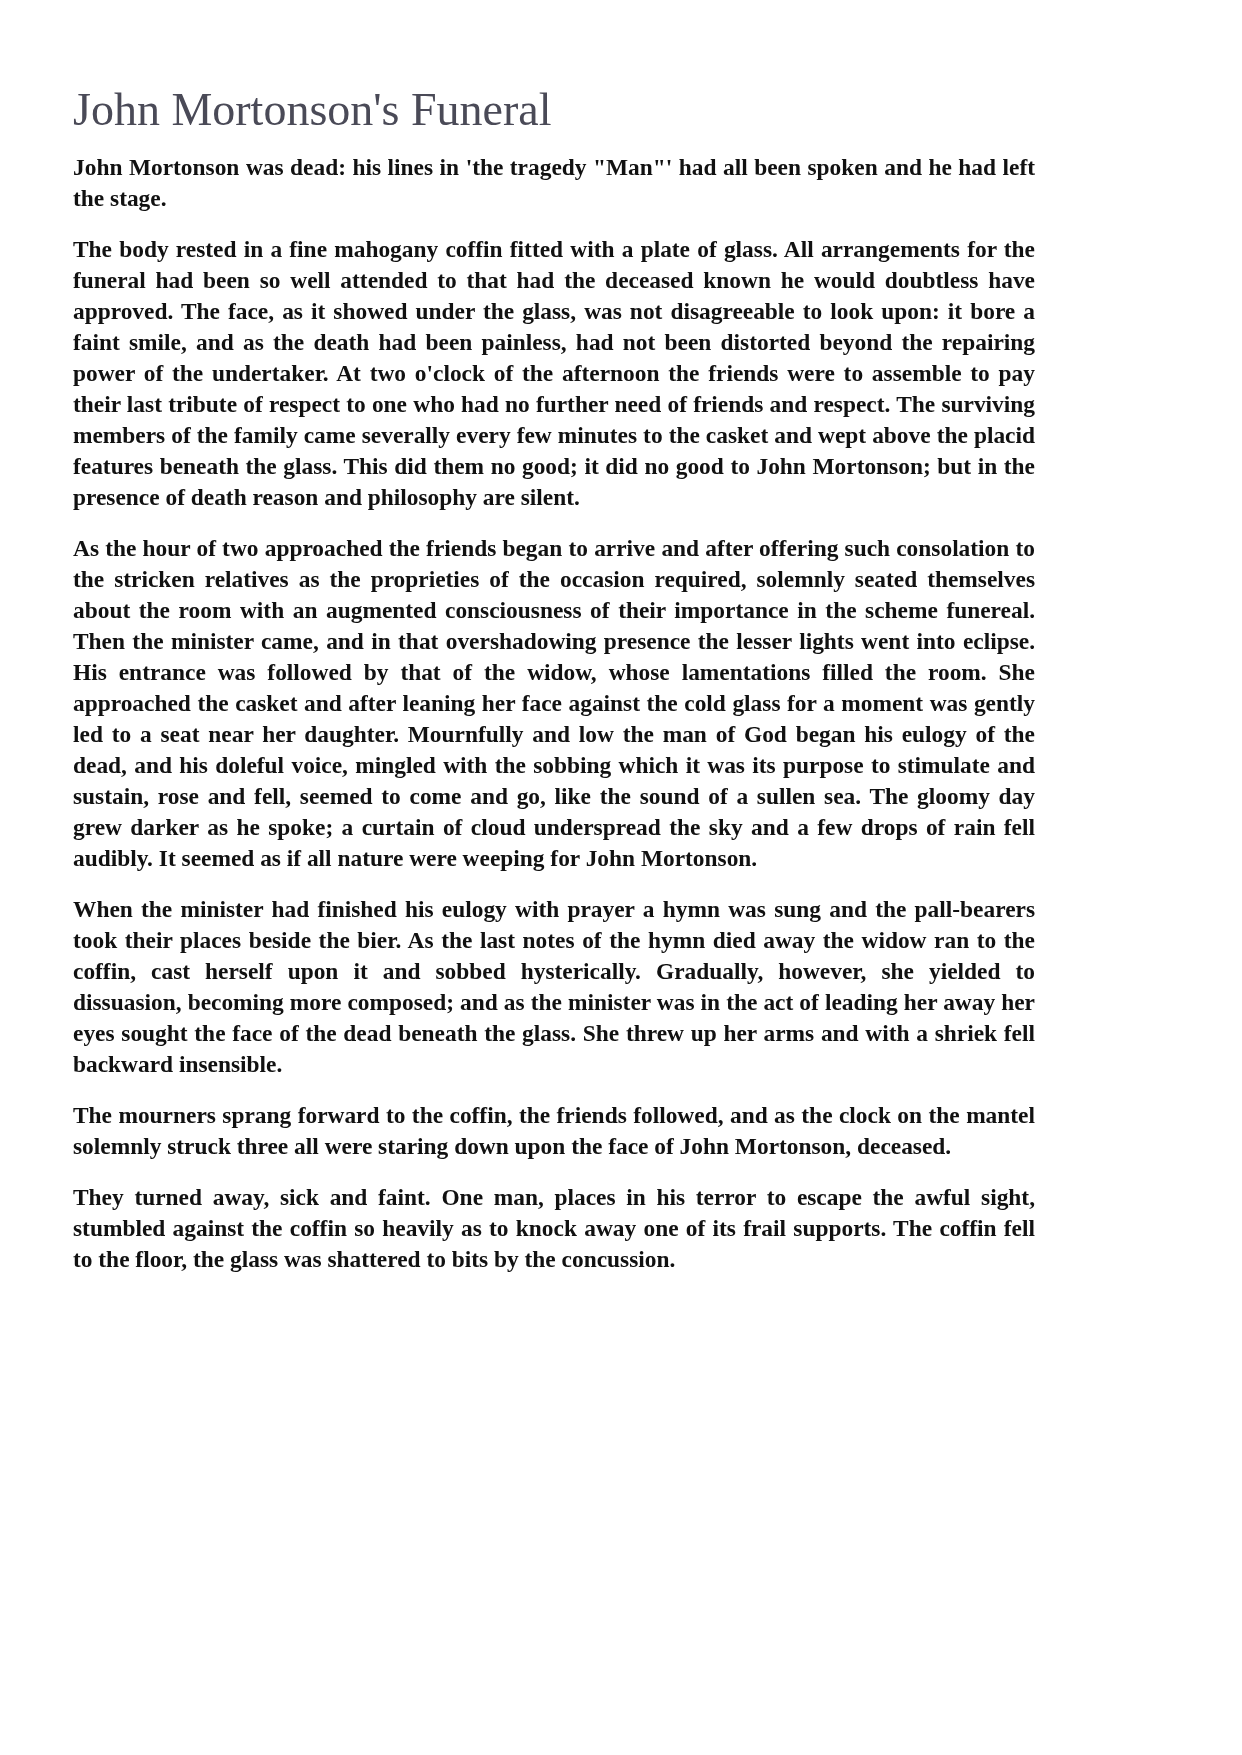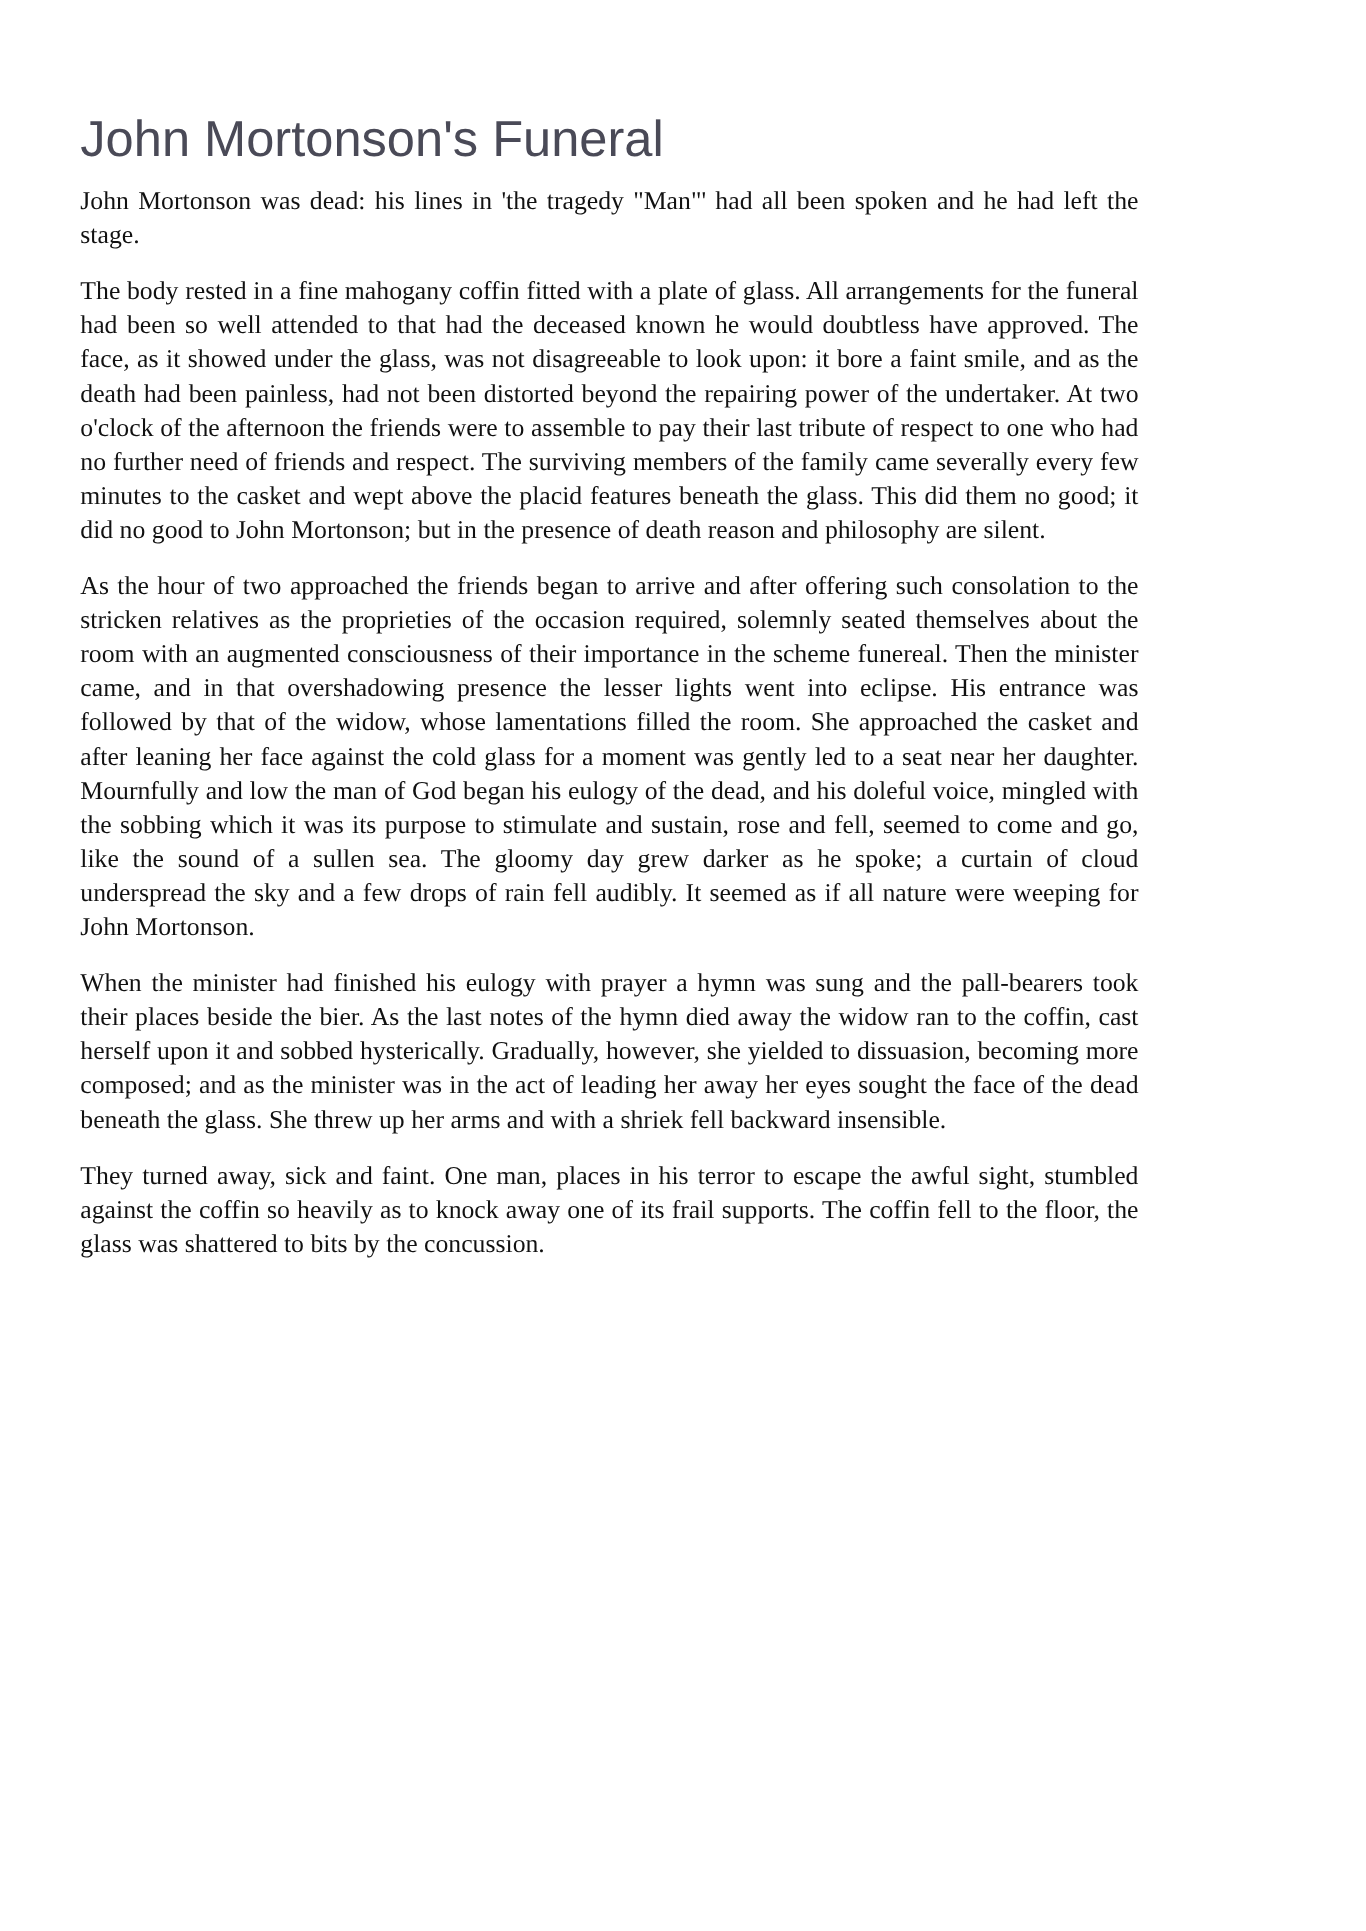--- a/index.html
+++ b/index.html
@@ -13,41 +13,43 @@
       position: relative;
       overflow: hidden;
     }
     .page {
       position: absolute;
       left: 73px;
       top: 82px;
       width: 962px;
     }
     .title {
-      font-family: Liberation Sans, sans-serif;
+      font-family: Liberation Serif, serif;
       font-weight: normal;
       font-size: 46px;
       line-height: 56px;
       color: #4a4a57;
-      margin: 16px 0 14px 0;
+      margin: 0 0 14px 0;
       letter-spacing: 0px;
       white-space: nowrap;
     }
     .para {
       font-family: "Liberation Serif", serif;
       font-size: 23.4px;
       line-height: 31px;
       color: #111111;
       text-align: justify;
       margin: 0 0 20px 0;
+      font-weight: bold;
     }
   </style>
 </head>
 <body>
 
 <div class="page">
   <h1 class="title">John Mortonson's Funeral</h1>
   <p class="para">John Mortonson was dead: his lines in 'the tragedy "Man"' had all been spoken and he had left the stage.</p>
   <p class="para">The body rested in a fine mahogany coffin fitted with a plate of glass. All arrangements for the funeral had been so well attended to that had the deceased known he would doubtless have approved. The face, as it showed under the glass, was not disagreeable to look upon: it bore a faint smile, and as the death had been painless, had not been distorted beyond the repairing power of the undertaker. At two o'clock of the afternoon the friends were to assemble to pay their last tribute of respect to one who had no further need of friends and respect. The surviving members of the family came severally every few minutes to the casket and wept above the placid features beneath the glass. This did them no good; it did no good to John Mortonson; but in the presence of death reason and philosophy are silent.</p>
   <p class="para">As the hour of two approached the friends began to arrive and after offering such consolation to the stricken relatives as the proprieties of the occasion required, solemnly seated themselves about the room with an augmented consciousness of their importance in the scheme funereal. Then the minister came, and in that overshadowing presence the lesser lights went into eclipse. His entrance was followed by that of the widow, whose lamentations filled the room. She approached the casket and after leaning her face against the cold glass for a moment was gently led to a seat near her daughter. Mournfully and low the man of God began his eulogy of the dead, and his doleful voice, mingled with the sobbing which it was its purpose to stimulate and sustain, rose and fell, seemed to come and go, like the sound of a sullen sea. The gloomy day grew darker as he spoke; a curtain of cloud underspread the sky and a few drops of rain fell audibly. It seemed as if all nature were weeping for John Mortonson.</p>
   <p class="para">When the minister had finished his eulogy with prayer a hymn was sung and the pall-bearers took their places beside the bier. As the last notes of the hymn died away the widow ran to the coffin, cast herself upon it and sobbed hysterically. Gradually, however, she yielded to dissuasion, becoming more composed; and as the minister was in the act of leading her away her eyes sought the face of the dead beneath the glass. She threw up her arms and with a shriek fell backward insensible.</p>
+  <p class="para">The mourners sprang forward to the coffin, the friends followed, and as the clock on the mantel solemnly struck three all were staring down upon the face of John Mortonson, deceased.</p>
   <p class="para">They turned away, sick and faint. One man, places in his terror to escape the awful sight, stumbled against the coffin so heavily as to knock away one of its frail supports. The coffin fell to the floor, the glass was shattered to bits by the concussion.</p>
 </div>
 
 </body></html>

